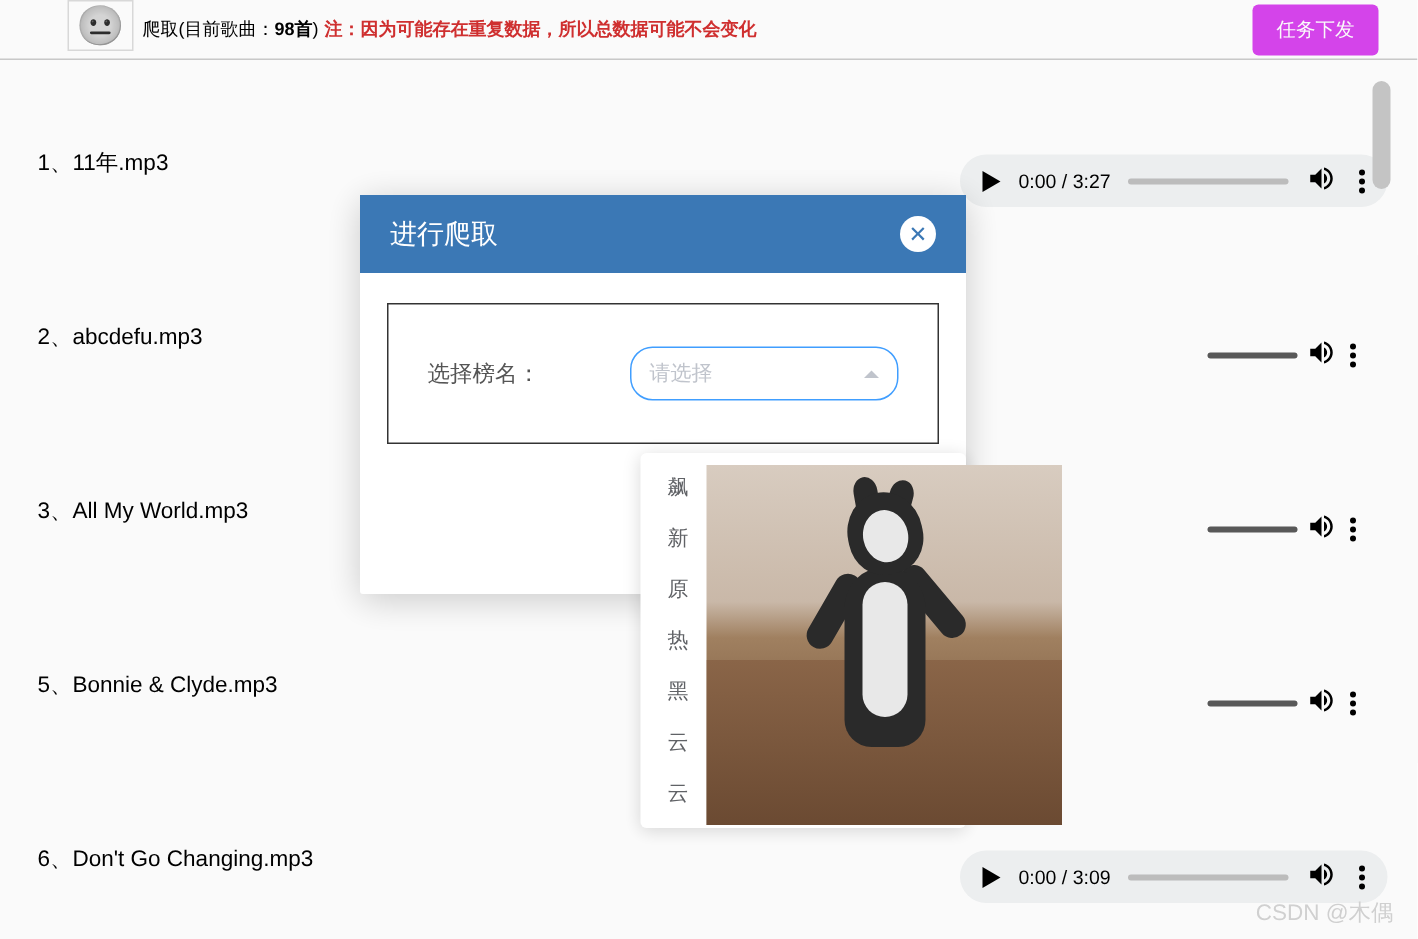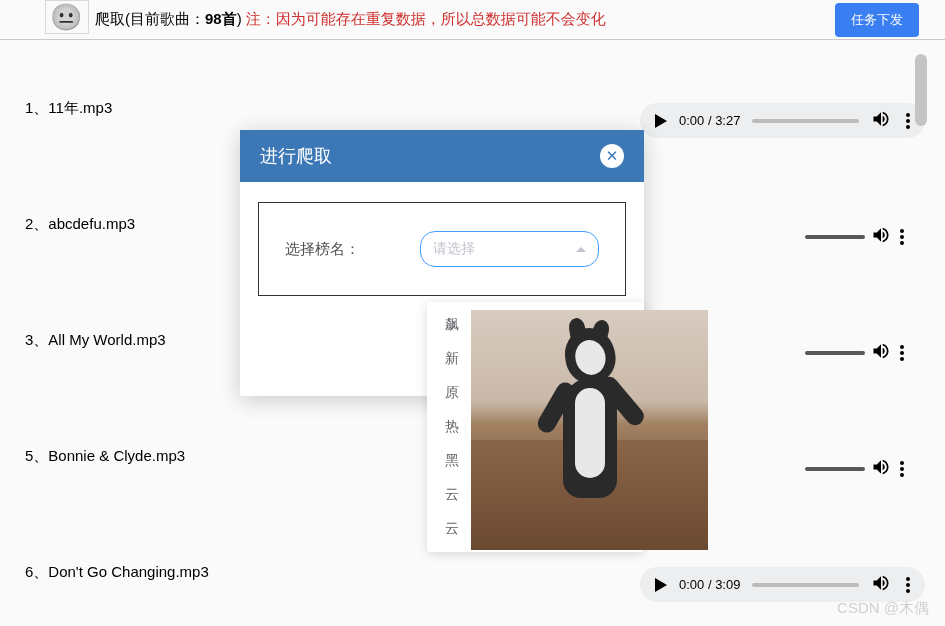--- a/index.html
+++ b/index.html
@@ -1,25 +1,25 @@
 <!DOCTYPE html>
 <html><head>
   <meta charset="utf-8">
   <style>
     * { margin: 0; padding: 0; box-sizing: border-box; }
     body { font-family: -apple-system, "Microsoft YaHei", Arial, sans-serif; font-size: 14px; width: 945px; height: 626px; overflow: hidden; position: relative; background: #fff; }
     
     .header { display: flex; align-items: center; padding: 4px 8px 4px 45px; border-bottom: 1px solid #ccc; height: 40px; }
     .avatar { position: absolute; left: 45px; top: 0; width: 44px; height: 34px; background: #fff; border: 1px solid #ddd; display: flex; align-items: center; justify-content: center; font-size: 28px; overflow: hidden; }
     .avatar-face { font-size: 26px; filter: grayscale(1); }
-    .header-text { margin-left: 50px; font-size: 15px; display: flex; align-items: baseline; }
+    .header-text { margin-left: 50px; font-size: 12px; display: flex; align-items: baseline; }
     .header-black { color: #000; }
     .header-bold { font-weight: 700; color: #000; }
-    .header-red { color: #d43030; margin-left: 4px; }
-    .task-btn { margin-left: auto; margin-right: 18px; background: #3b82f6; color: #fff; border: none; padding: 8px 16px; border-radius: 4px; font-size: 13px; cursor: pointer; }
+    .header-red { color: #d43030; margin-left: 4px; font-weight: bold; }
+    .task-btn { margin-left: auto; margin-right: 18px; background: #d946ef; color: #fff; border: none; padding: 8px 16px; border-radius: 4px; font-size: 13px; cursor: pointer; }
     
     .content { padding: 10px 20px 10px 25px; height: calc(100% - 40px); overflow-y: auto; position: relative; }
     .song-row { display: flex; align-items: center; justify-content: space-between; padding: 28px 0; }
     .song-name { font-size: 15px; color: #000; }
     
     .audio-player { display: flex; align-items: center; background: #f1f3f4; border-radius: 24px; padding: 6px 12px; gap: 12px; width: 285px; margin-top: 25px; }
     .play-btn { border: none; background: none; cursor: pointer; display: flex; align-items: center; }
     .play-icon { width: 0; height: 0; border-left: 12px solid #000; border-top: 7px solid transparent; border-bottom: 7px solid transparent; margin-left: 3px; }
     .time-display { font-size: 13px; color: #000; white-space: nowrap; }
     .progress { flex: 1; height: 4px; background: #c0c0c0; border-radius: 2px; position: relative; }

